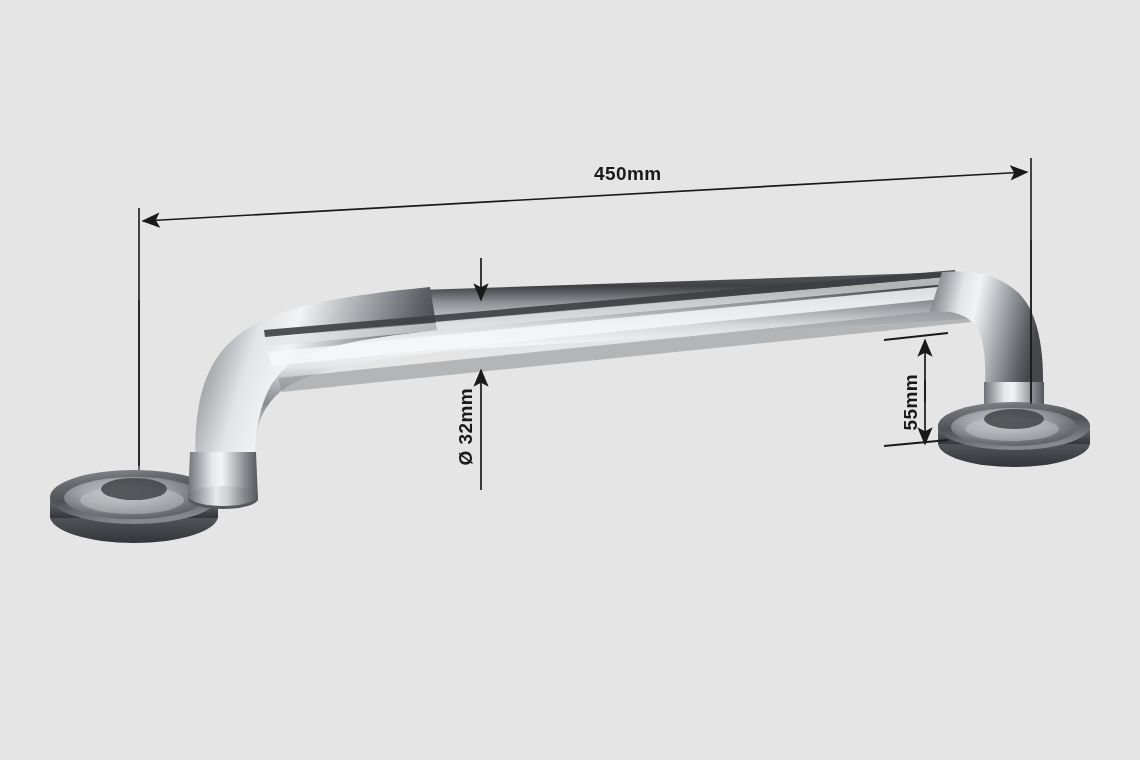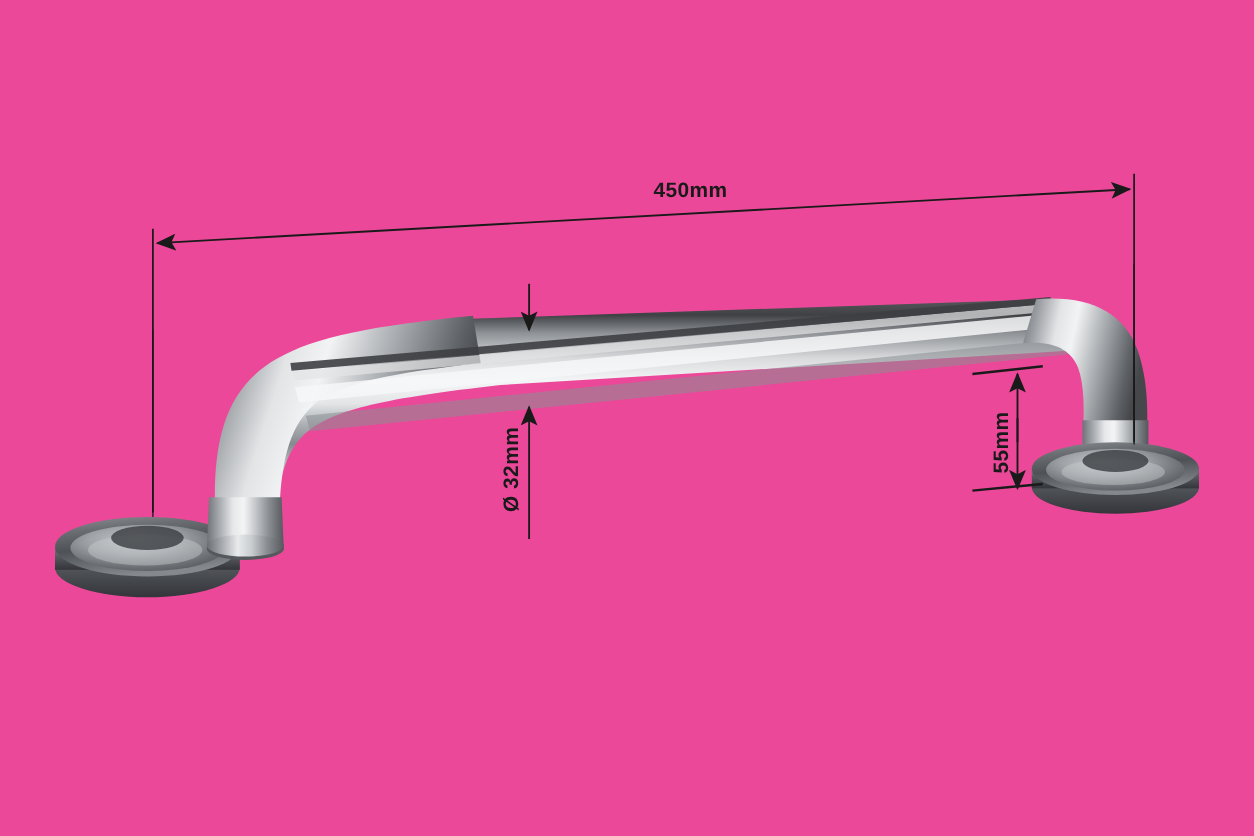--- a/index.html
+++ b/index.html
@@ -10,21 +10,21 @@
   body {
     width: 1140px;
     height: 760px;
     font-family: "Liberation Sans", sans-serif;
     overflow: hidden;
   }
   #stage {
     position: relative;
     width: 1140px;
     height: 760px;
-    background: #ec4899;
+    background: #e5e5e5;
   }
   #drawing {
     position: absolute;
     left: 0;
     top: 0;
     width: 1140px;
     height: 760px;
   }
   .dim-label {
     position: absolute;

